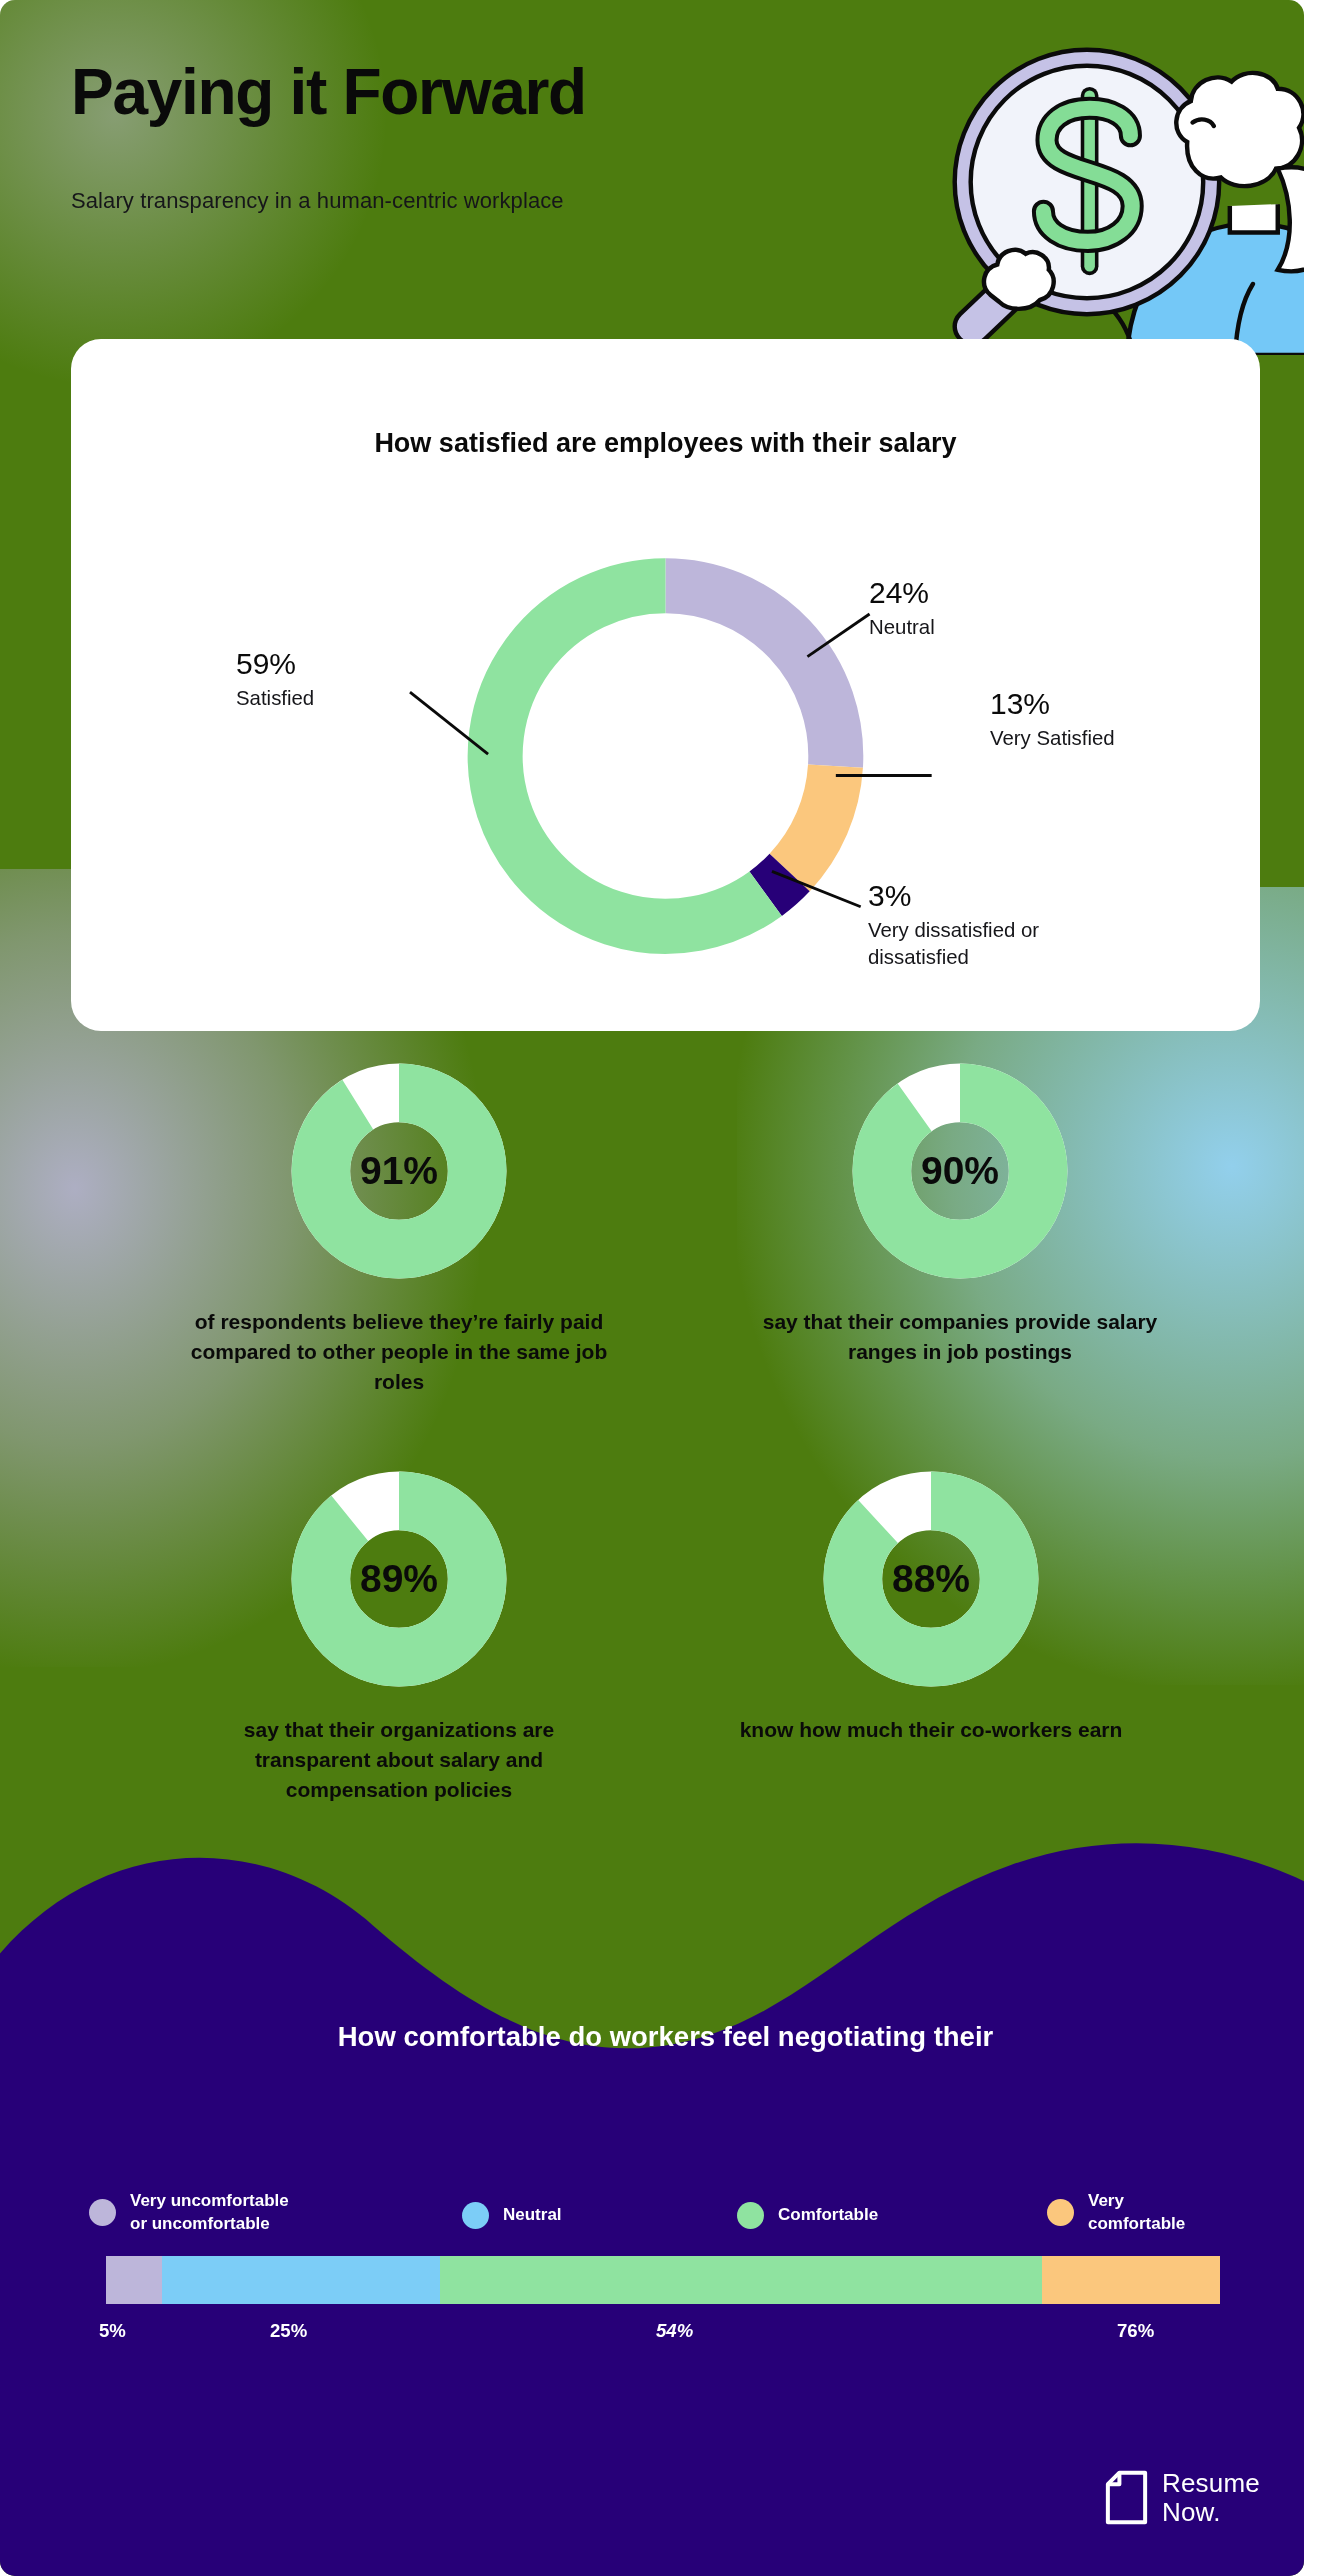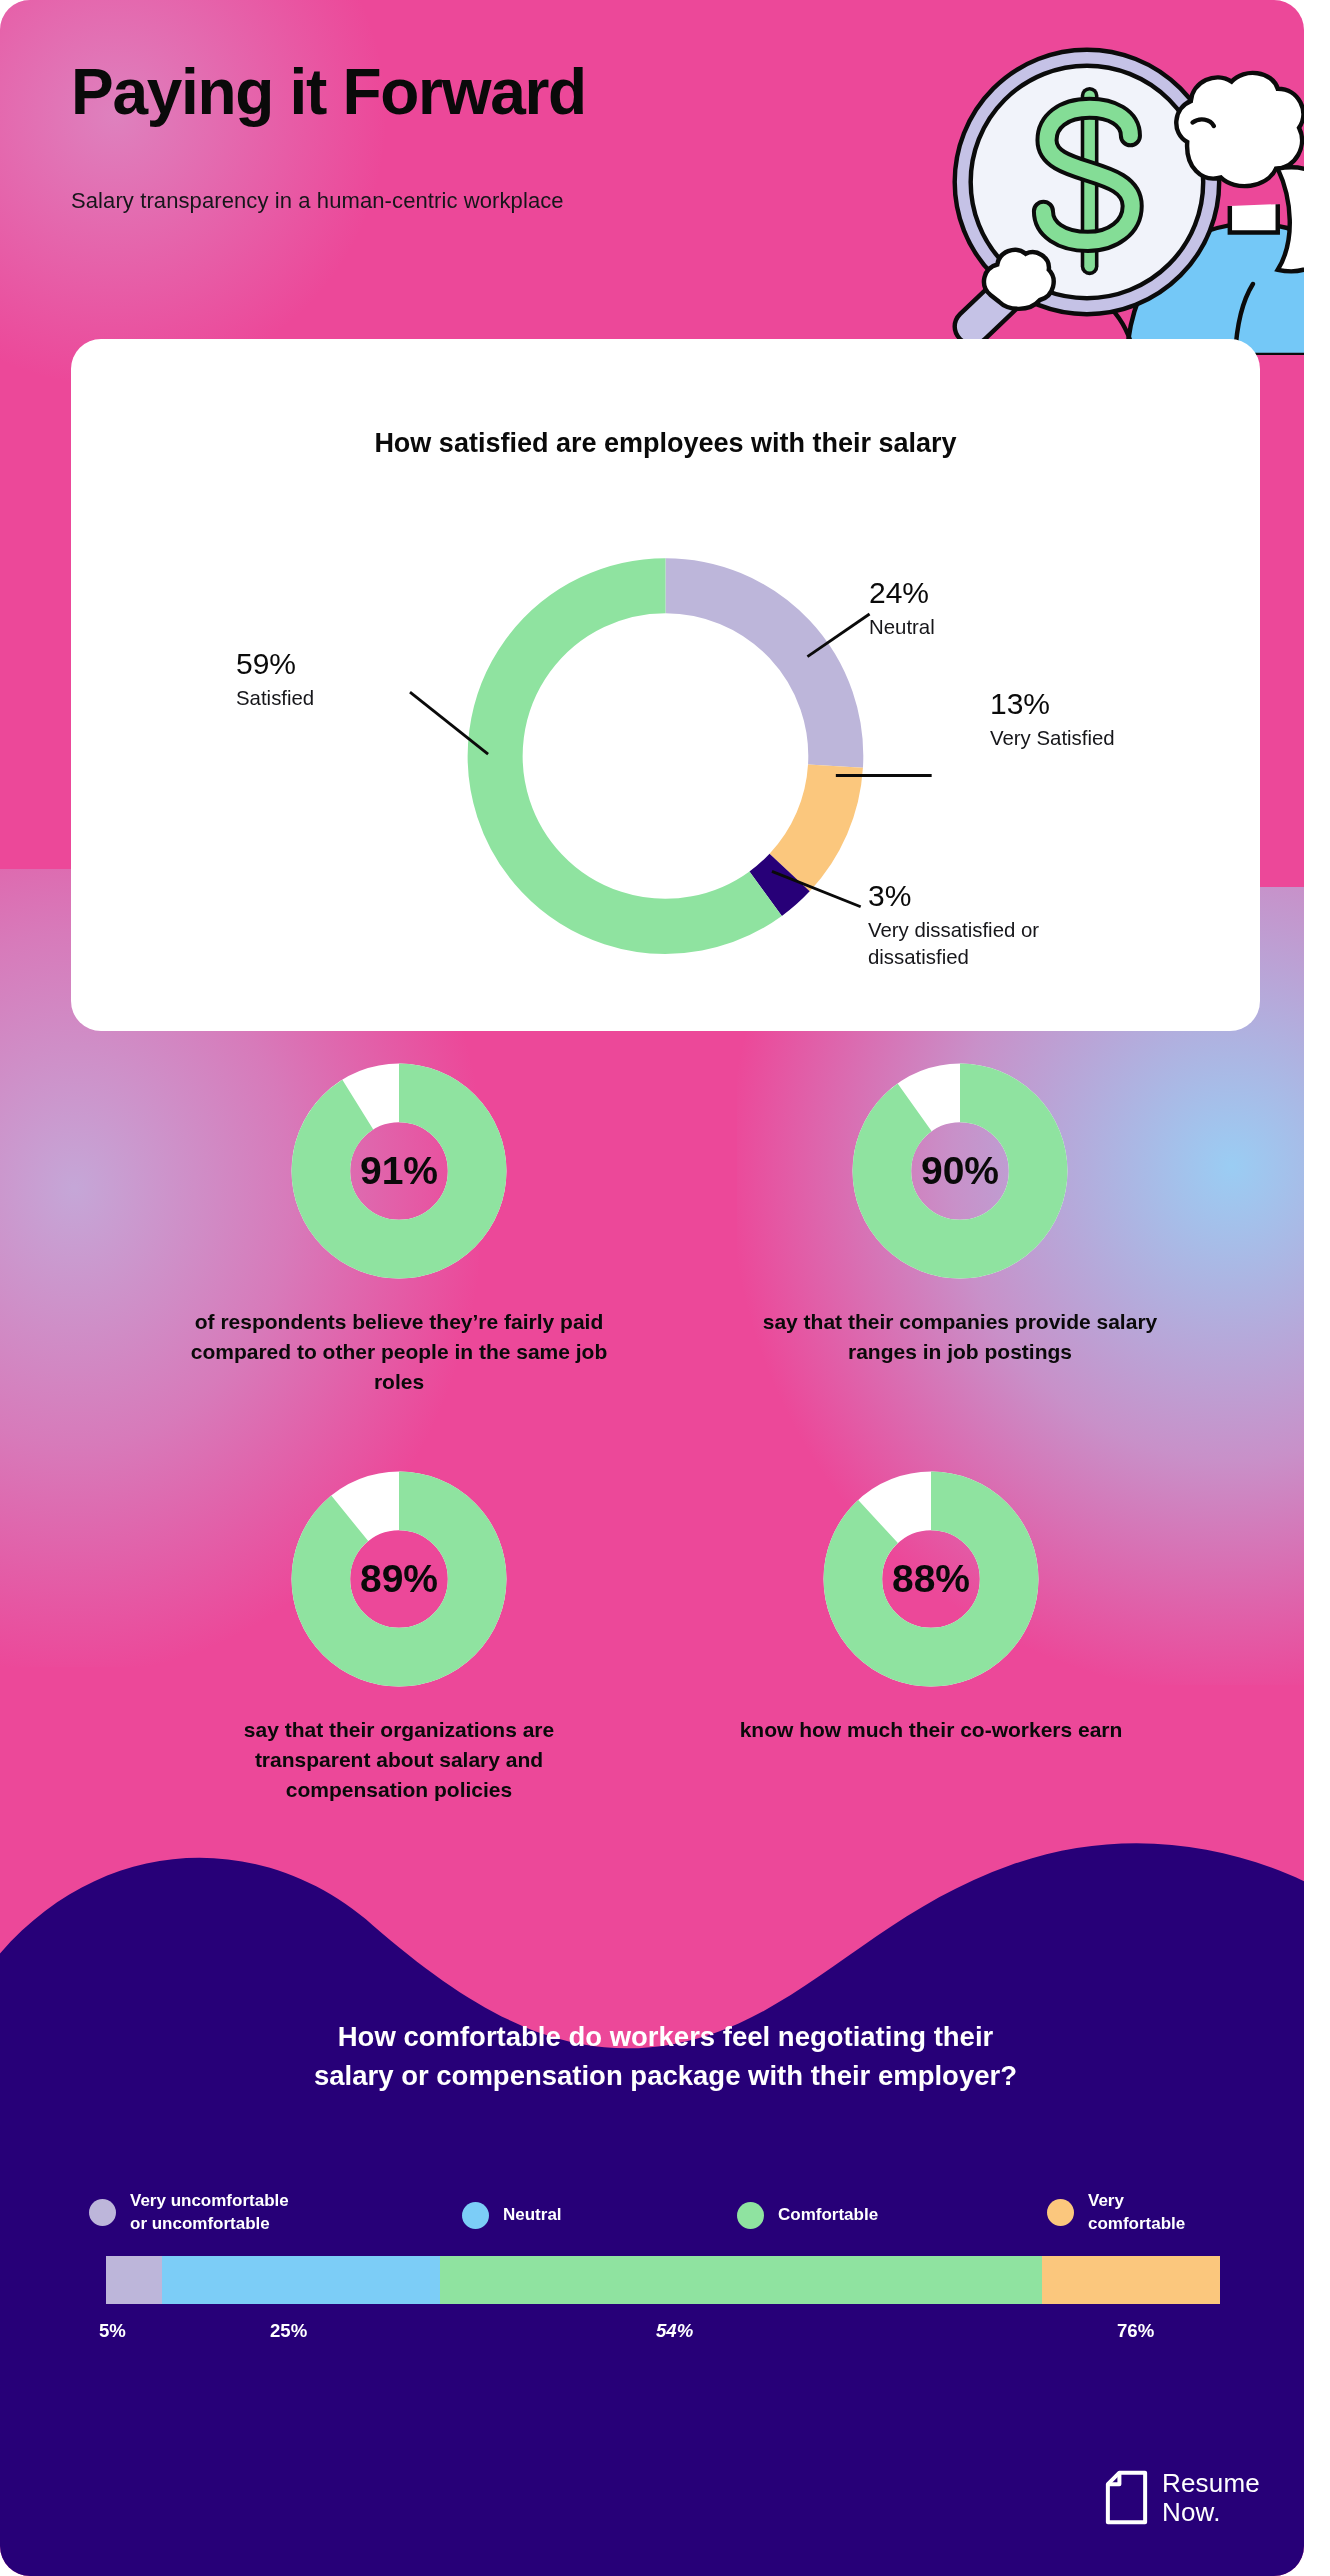--- a/index.html
+++ b/index.html
@@ -5,23 +5,23 @@
   * { margin:0; padding:0; box-sizing:border-box; }
   html, body {
     width:1331px; height:2576px;
     background:#ffffff;
     font-family:"Liberation Sans", sans-serif;
     -webkit-font-smoothing:antialiased;
   }
   #poster {
     position:relative;
     width:1304px; height:2576px;
-    border-radius:30px;
+    border-radius:15px;
     overflow:hidden;
-    background:#ec4899;
+    background:#4d7c0f;
   }
   
   .glow { position:absolute; pointer-events:none; }
   .glow-left {
     left:-195px; top:869px; width:674px; height:798px;
     background:radial-gradient(ellipse at 40% 40%, rgba(190,183,226,.85) 0%, rgba(190,183,226,.45) 38%, rgba(190,183,226,0) 72%);
   }
   .glow-right {
     right:-231px; top:887px; width:798px; height:798px;
     background:radial-gradient(ellipse at 62% 35%, rgba(150,212,248,.95) 0%, rgba(165,216,248,.5) 40%, rgba(180,222,250,0) 72%);
@@ -241,21 +241,20 @@
   </div>
 
   <div class="purple">
     <svg class="wave" viewBox="0 0 1500 830" preserveAspectRatio="none">
       <path d="M0 128 C 120 -10 300 -10 420 96 C 540 200 640 252 760 230 C 900 204 980 84 1140 28 C 1270 -18 1400 6 1500 62 L1500 830 L0 830 Z" fill="#270078"></path>
     </svg>
 
     <div class="purple-inner">
       <div class="q-title">
         <div>How comfortable do workers feel negotiating their</div>
-        <div>salary or compensation package with their employer?</div>
       </div>
 
       <div class="legend">
         <div class="leg" style="left:0px; top:7px;">
           <span class="dot" style="background:#bdb6da"></span>
           <span class="txt">
             <span>Very uncomfortable</span><br>
             <span>or uncomfortable</span>
           </span>
         </div>

